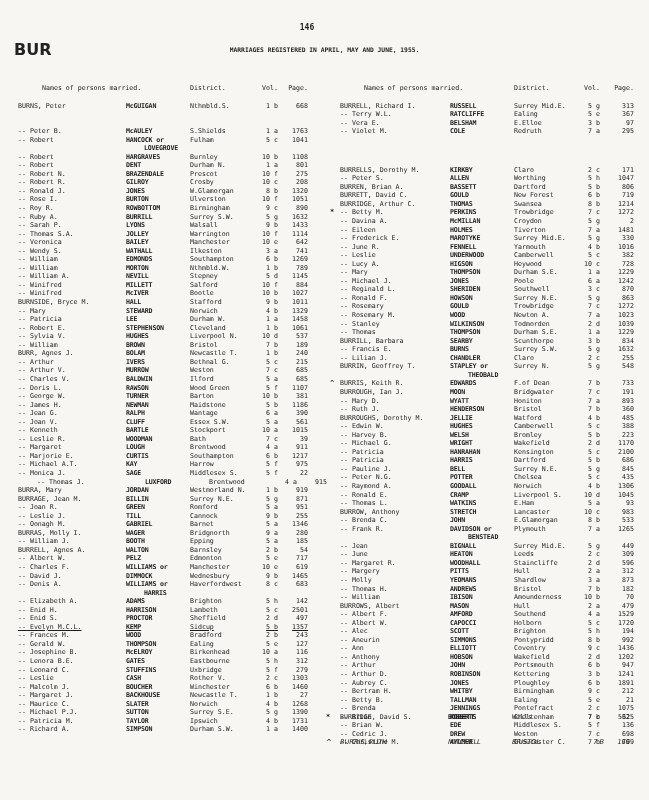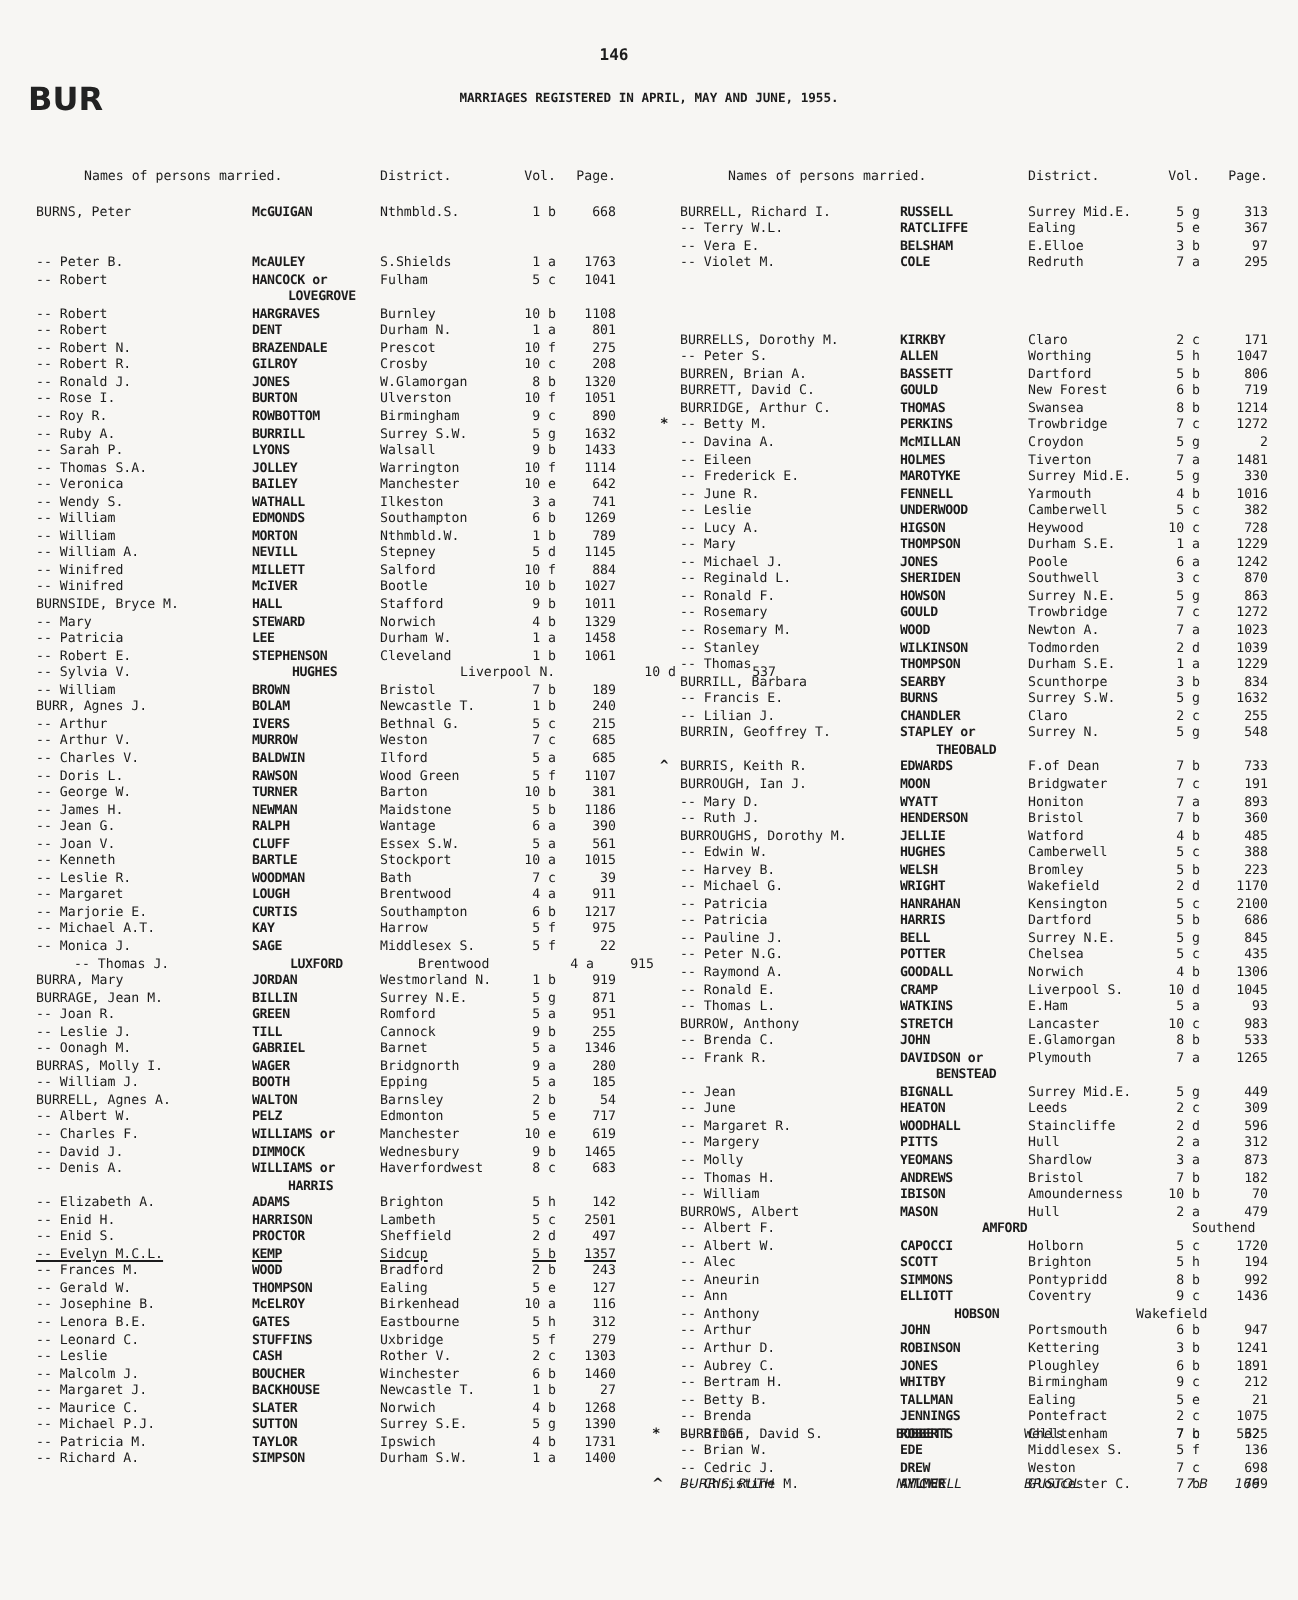--- a/index.html
+++ b/index.html
@@ -234,21 +234,21 @@
         <span class="c-vol">1 a</span>
         <span class="c-page">1458</span>
       </div>
       <div class="row" style="position: relative;">
         <span>-- Robert E.</span>
         <span class="c-sp">STEPHENSON</span>
         <span>Cleveland</span>
         <span class="c-vol">1 b</span>
         <span class="c-page">1061</span>
       </div>
-      <div class="row" style="position: relative; gap: 20px;">
+      <div class="row" style="position: relative;">
         <span>-- Sylvia V.</span>
         <span class="c-sp">HUGHES</span>
         <span>Liverpool N.</span>
         <span class="c-vol">10 d</span>
         <span class="c-page">537</span>
       </div>
       <div class="row" style="position: relative;">
         <span>-- William</span>
         <span class="c-sp">BROWN</span>
         <span>Bristol</span>
@@ -968,21 +968,21 @@
         <span class="c-vol">10 b</span>
         <span class="c-page">70</span>
       </div>
       <div class="row" style="position: relative;">
         <span>BURROWS, Albert</span>
         <span class="c-sp">MASON</span>
         <span>Hull</span>
         <span class="c-vol">2 a</span>
         <span class="c-page">479</span>
       </div>
-      <div class="row" style="position: relative; gap: 41px;">
+      <div class="row" style="position: relative;">
         <span>-- Albert F.</span>
         <span class="c-sp">AMFORD</span>
         <span>Southend</span>
         <span class="c-vol">4 a</span>
         <span class="c-page">1529</span>
       </div>
       <div class="row" style="position: relative;">
         <span>-- Albert W.</span>
         <span class="c-sp">CAPOCCI</span>
         <span>Holborn</span>
@@ -1003,21 +1003,21 @@
         <span class="c-vol">8 b</span>
         <span class="c-page">992</span>
       </div>
       <div class="row" style="position: relative;">
         <span>-- Ann</span>
         <span class="c-sp">ELLIOTT</span>
         <span>Coventry</span>
         <span class="c-vol">9 c</span>
         <span class="c-page">1436</span>
       </div>
-      <div class="row" style="position: relative; gap: 27px;">
+      <div class="row" style="position: relative;">
         <span>-- Anthony</span>
         <span class="c-sp">HOBSON</span>
         <span>Wakefield</span>
         <span class="c-vol">2 d</span>
         <span class="c-page">1202</span>
       </div>
       <div class="row" style="position: relative;">
         <span>-- Arthur</span>
         <span class="c-sp">JOHN</span>
         <span>Portsmouth</span>

